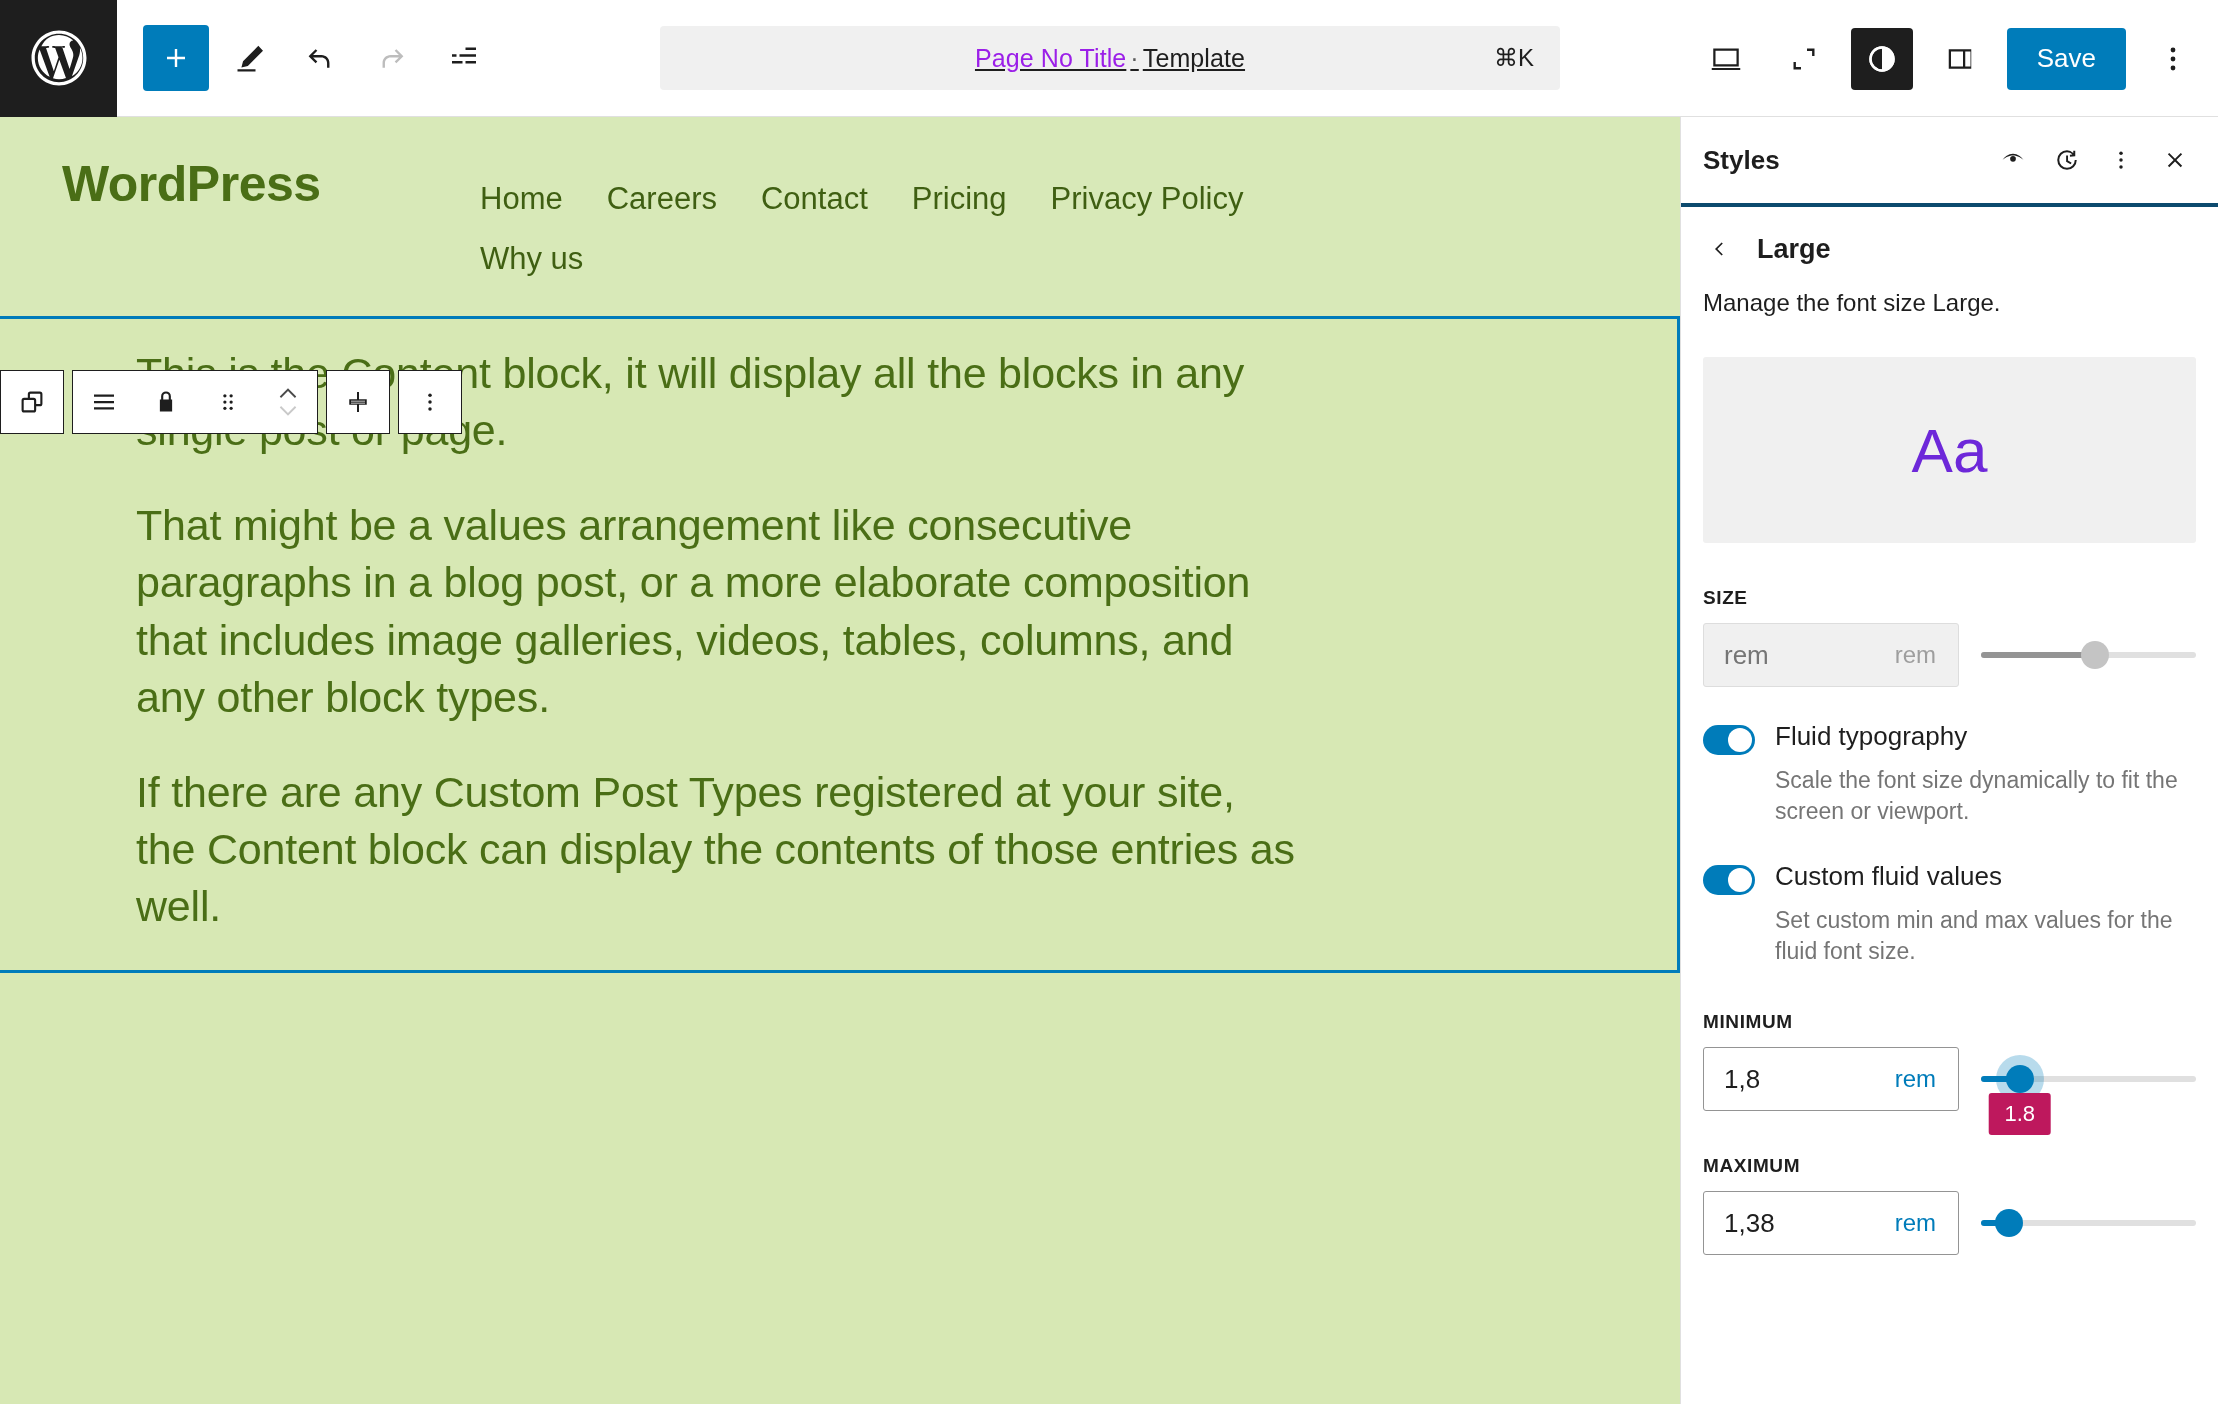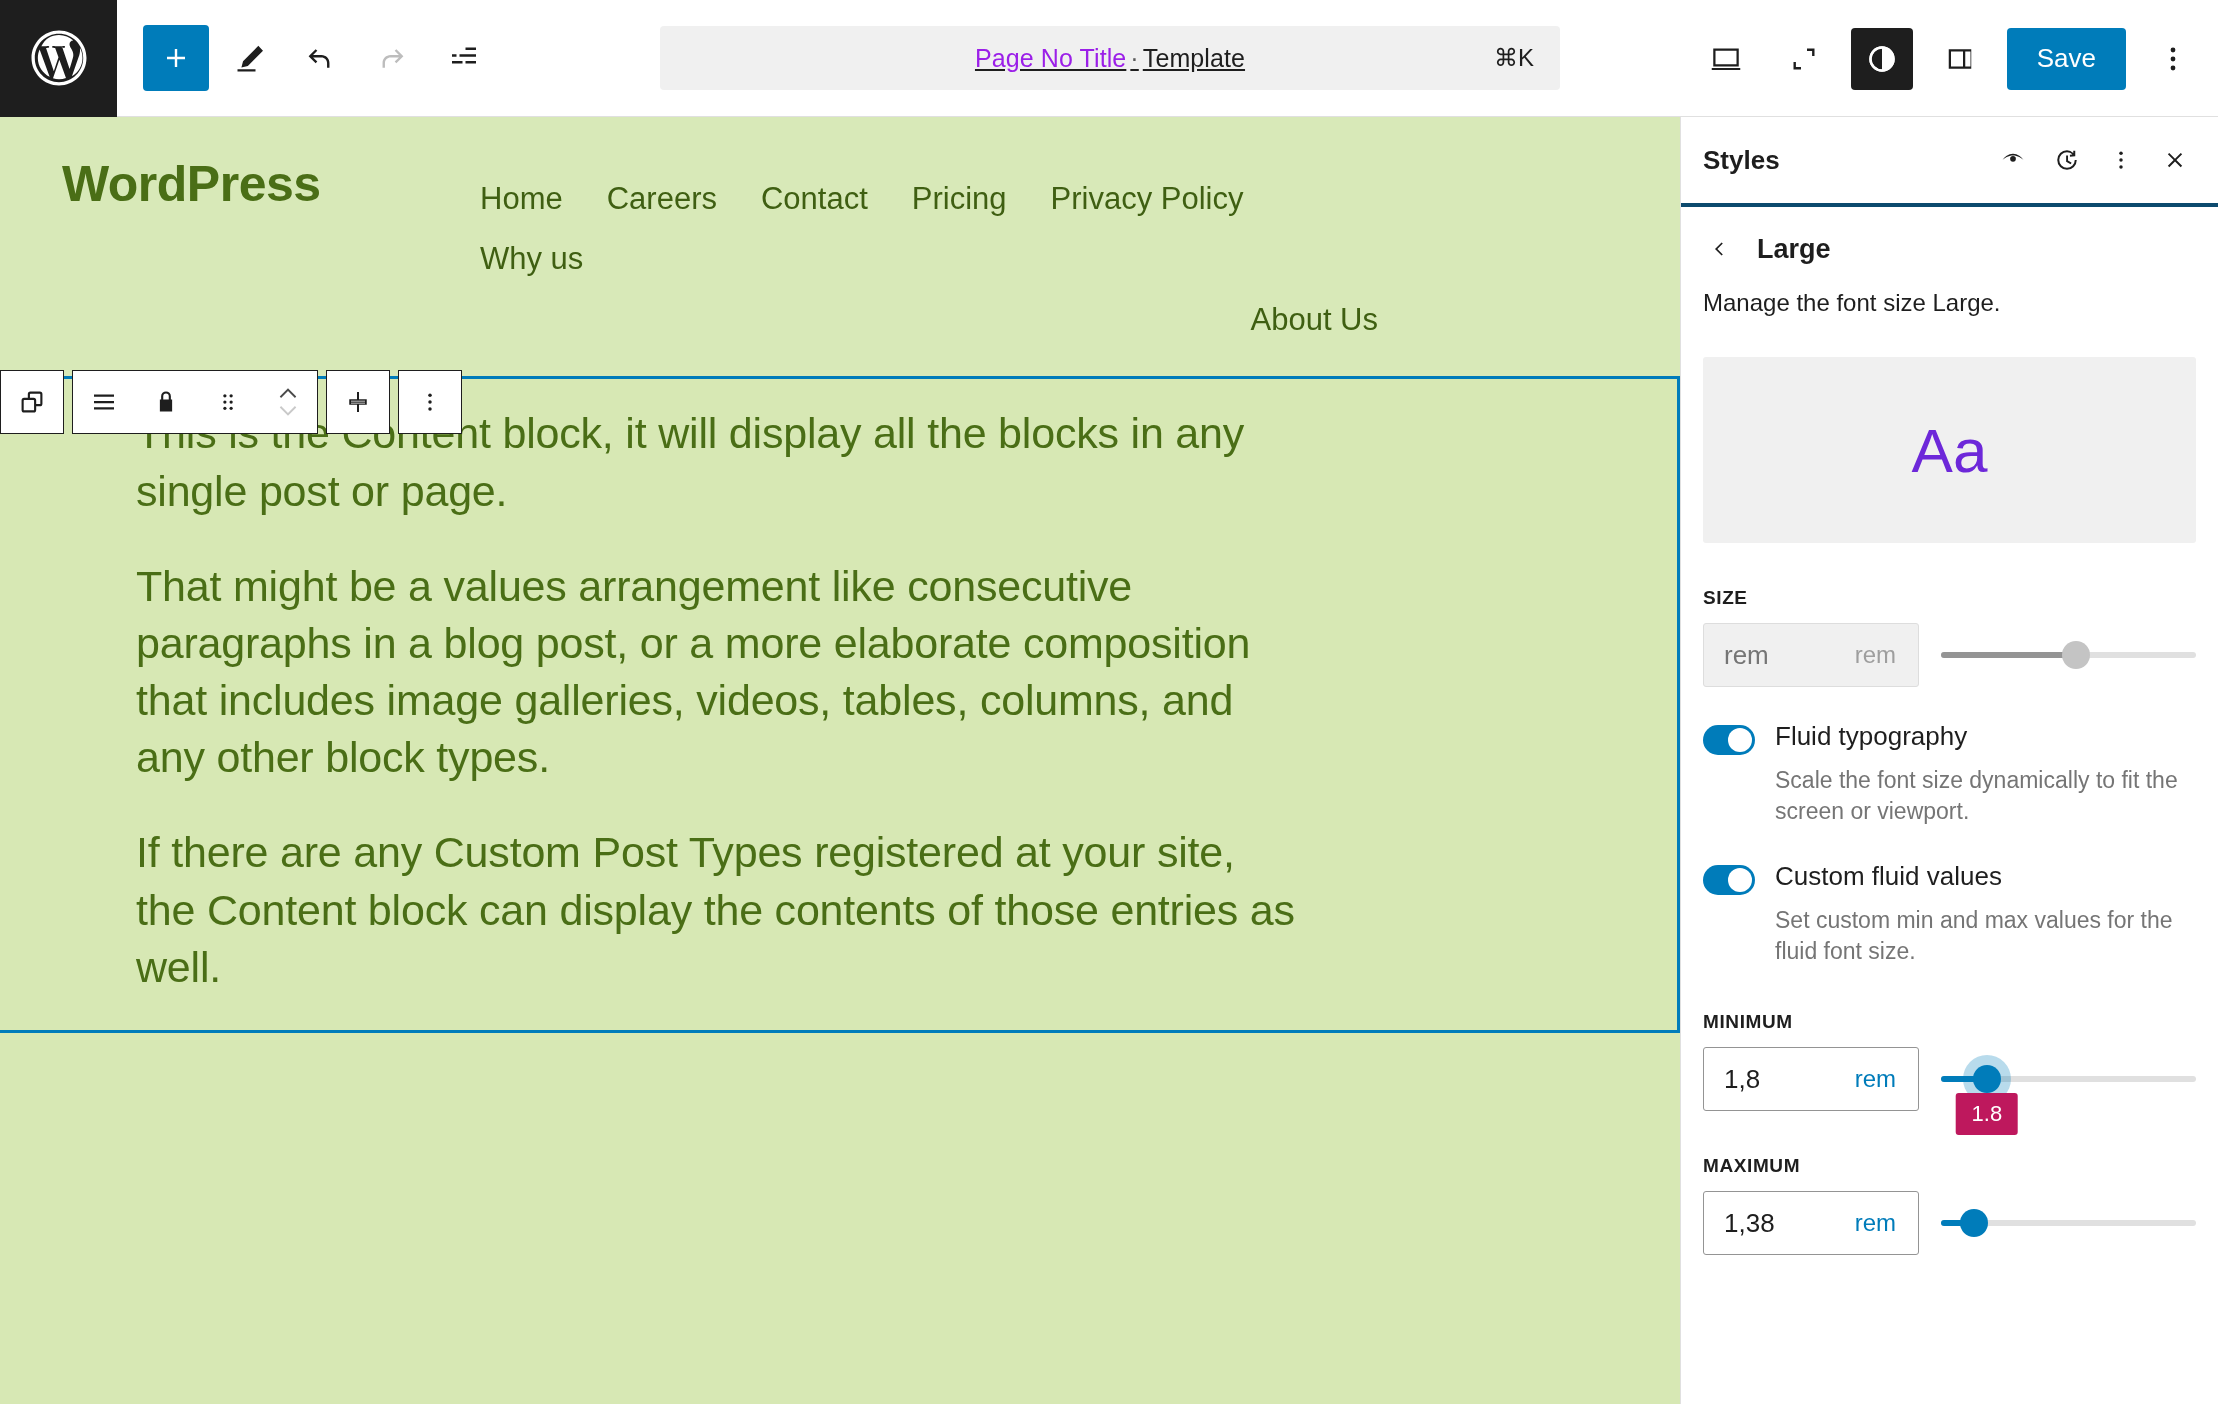--- a/index.html
+++ b/index.html
@@ -182,21 +182,21 @@
 
   .sb-section { padding: 0 22px; }
   .sb-label {
     font-size: 19px; font-weight: 600; letter-spacing: .6px;
     color: #1e1e1e; text-transform: uppercase;
     margin-top: 44px; margin-bottom: 14px;
   }
   .ctrl-row { display: flex; align-items: center; gap: 22px; }
   .num-field {
     position: relative;
-    width: 216px; height: 64px;
+    width: 256px; height: 64px;
     border: 1px solid #949494; border-radius: 3px;
     display: flex; align-items: center; background: #fff;
   }
   .num-field.disabled { background: #f0f0f0; border-color: #ddd; }
   .num-field input {
     border: none; outline: none; background: transparent;
     font-family: inherit; font-size: 26px; color: #1e1e1e;
     width: 145px; padding-left: 20px;
   }
   .num-unit { position: absolute; right: 22px; font-size: 24px; color: #007cba; }
@@ -322,23 +322,20 @@
 
       <div class="site-header">
         <div class="site-title">WordPress</div>
         <div class="nav-wrap">
           <span class="nav-link">Home</span>
           <span class="nav-link">Careers</span>
           <span class="nav-link">Contact</span>
           <span class="nav-link">Pricing</span>
           <span class="nav-link">Privacy Policy</span>
           <span class="nav-link">Why us</span>
-          <div class="nav-row2">
-            <span class="nav-link">About Us</span>
-          </div>
         </div>
 
         <div class="block-toolbar">
           <div class="bt-group">
             <button class="bt-btn">
               <svg viewBox="0 0 24 24">
                 <rect x="9.5" y="4.5" width="10" height="10" rx="1.2" fill="none" stroke="#1e1e1e" stroke-width="1.7"></rect>
                 <rect x="4.5" y="9.5" width="10" height="10" rx="1.2" fill="#fff" stroke="#1e1e1e" stroke-width="1.7"></rect>
               </svg>
             </button>

